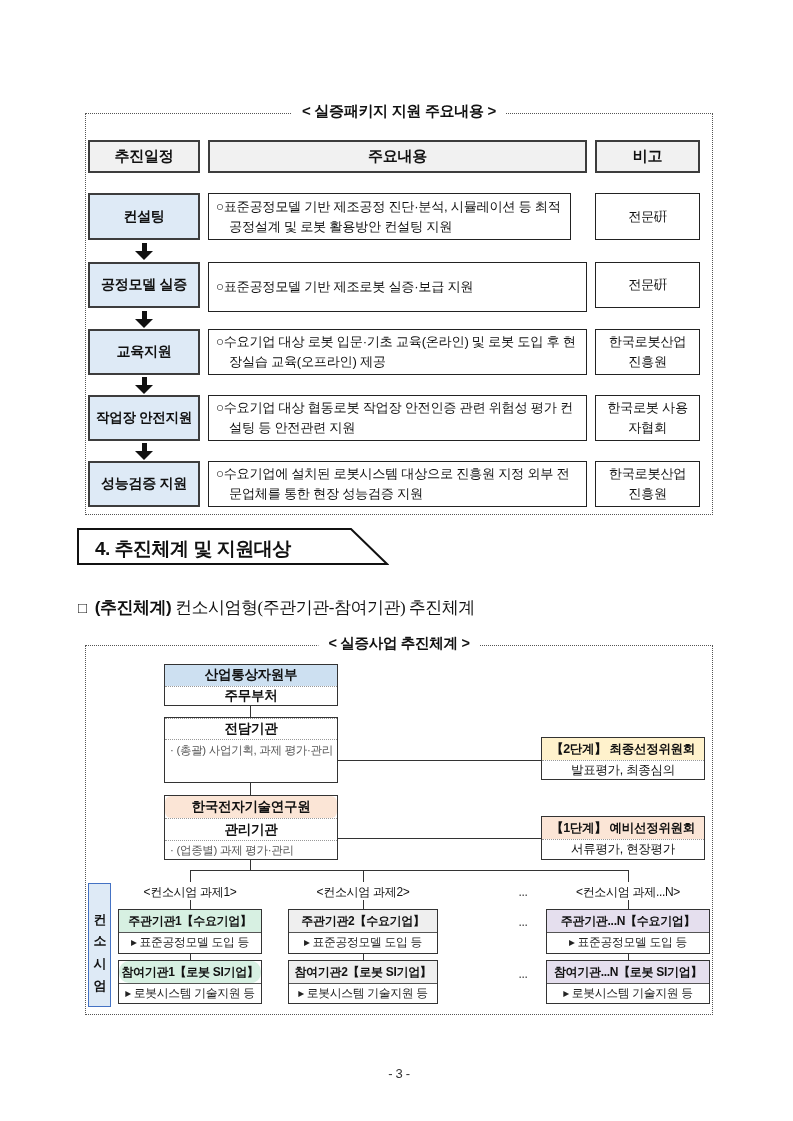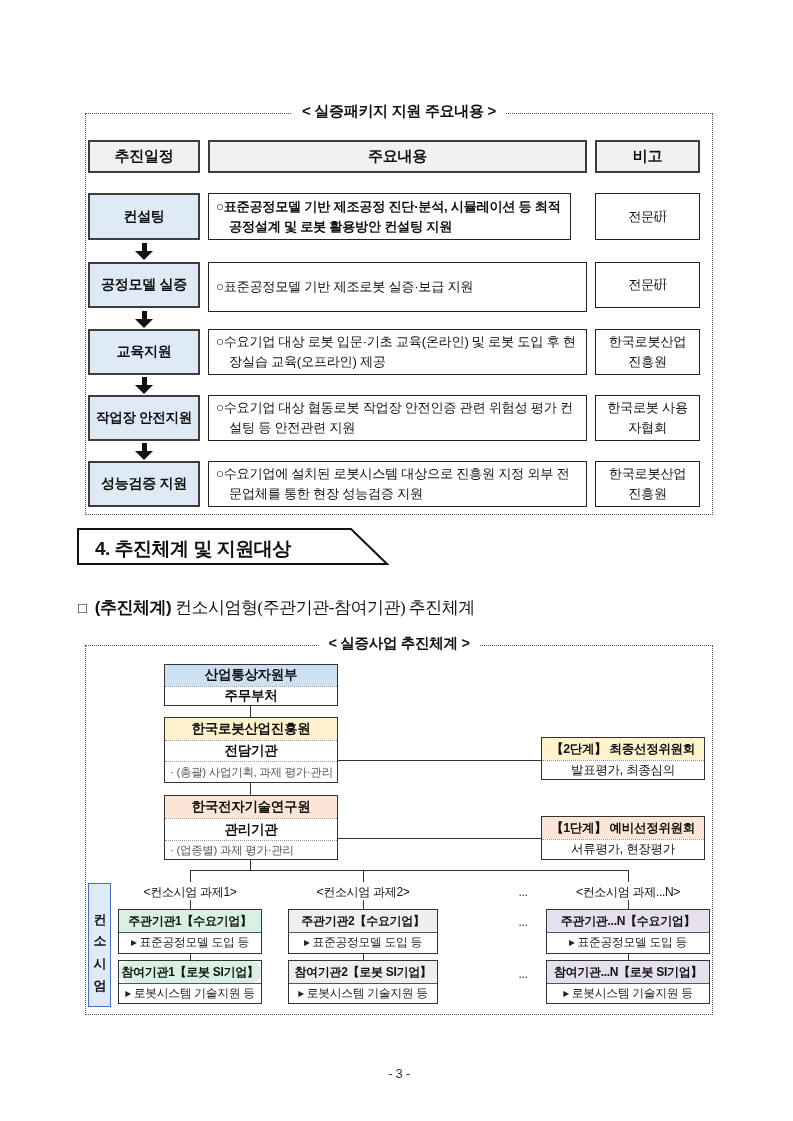--- a/index.html
+++ b/index.html
@@ -67,21 +67,21 @@
 <div class="page">
 
   <div class="dashedbox" style="left:85px; top:113px; width:628px; height:402px;"></div>
   <div class="boxtitle" style="left:399px; top:102px;">&lt; 실증패키지 지원 주요내용 &gt;</div>
 
   <div class="cell hdr" style="left:88px; top:140px; width:112px; height:33px;">추진일정</div>
   <div class="cell hdr" style="left:208px; top:140px; width:379px; height:33px;">주요내용</div>
   <div class="cell hdr" style="left:595px; top:140px; width:105px; height:33px;">비고</div>
 
   <div class="cell stage" style="left:88px; top:193px; width:112px; height:47px;">컨설팅</div>
-  <div class="cell contentcell" style="left:208px; top:193px; width:363px; height:47px;font-weight:bold;">
+  <div class="cell contentcell" style="left:208px; top:193px; width:363px; height:47px;">
       <span>○표준공정모델 기반 제조공정 진단·분석, 시뮬레이션 등 최적 공정설계 및 로봇 활용방안 컨설팅 지원</span>
     </div>
   <div class="cell remarkcell" style="left:595px; top:193px; width:105px; height:47px;">전문硏</div>
   <div class="arrow" style="left:135px; top:243px;">
       <div class="stem"></div>
       <div class="head"></div>
     </div>
 
   <div class="cell stage" style="left:88px; top:262px; width:112px; height:46px;">공정모델 실증</div>
   <div class="cell contentcell" style="left:208px; top:262px; width:379px; height:50px;">
@@ -131,34 +131,33 @@
   <div class="dashedbox" style="left:85px; top:645px; width:628px; height:370px;"></div>
   <div class="boxtitle" style="left:399px; top:634px; font-size:14.5px;">&lt; 실증사업 추진체계 &gt;</div>
 
   <div class="org" style="left:164px; top:664px; width:174px; height:42px;align-items:flex-end;">
     <div class="row name" style="height:22px; background:#CDE0F1;">산업통상자원부</div>
     <div class="row role dotsep" style="height:20px;">주무부처</div>
   </div>
   <div class="vline" style="left:250px; top:706px; height:11px;"></div>
 
   <div class="org" style="left:164px; top:717px; width:174px; height:66px;">
-    <div class="row name" style="height:22px; background:#FFF2CC;">한국로봇산업진흥원</div>
     <div class="row role dotsep" style="height:21px;">전담기관</div>
     <div class="row detail dotsep" style="height:21px;">· (총괄) 사업기획, 과제 평가·관리</div>
   </div>
   <div class="vline" style="left:250px; top:783px; height:12px;"></div>
 
   <div class="hline" style="left:338px; top:760px; width:203px;"></div>
   <div class="org" style="left:541px; top:737px; width:164px; height:43px;">
     <div class="row" style="height:23px; background:#FFF2CC; font-size:12.5px; font-weight:bold;">【2단계】 최종선정위원회</div>
     <div class="row dotsep" style="height:19px; font-size:12.5px;">발표평가, 최종심의</div>
   </div>
 
   <div class="org" style="left:164px; top:795px; width:174px; height:65px;">
-    <div class="row name" style="height:22px; background:#FBE5D6;">한국전자기술연구원</div>
+    <div class="row name" style="height:22px; background:#FBE5D6;border-radius:6px;">한국전자기술연구원</div>
     <div class="row role dotsep" style="height:22px;">관리기관</div>
     <div class="row detail dotsep" style="height:19px;">· (업종별) 과제 평가·관리</div>
   </div>
 
   <div class="hline" style="left:338px; top:838px; width:203px;"></div>
   <div class="org" style="left:541px; top:816px; width:164px; height:44px;">
     <div class="row" style="height:22px; background:#FBE5D6; font-size:12.5px; font-weight:bold;">【1단계】 예비선정위원회</div>
     <div class="row dotsep" style="height:20px; font-size:12.5px;">서류평가, 현장평가</div>
   </div>
 

